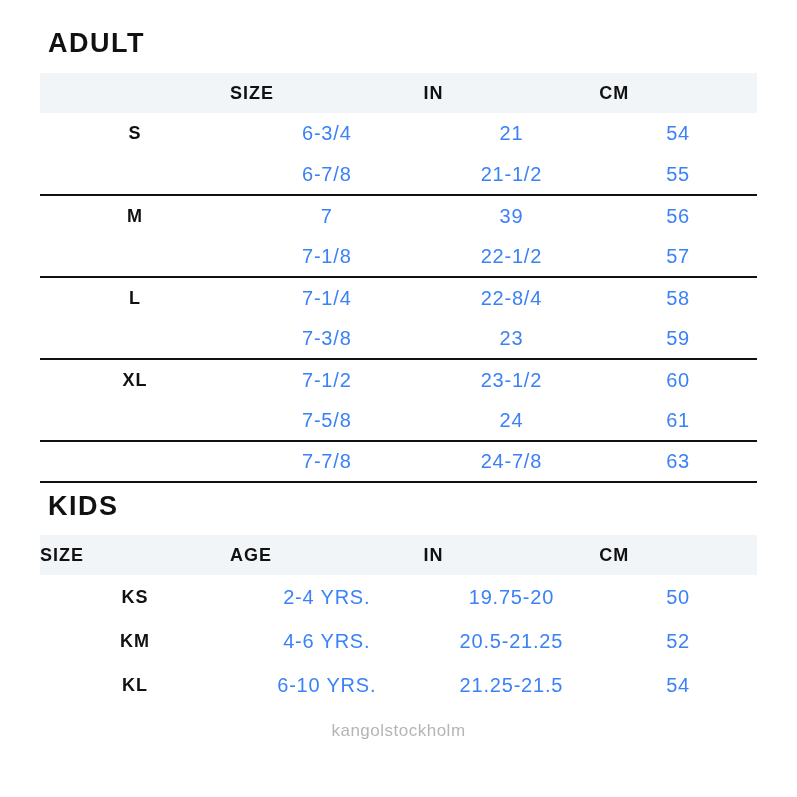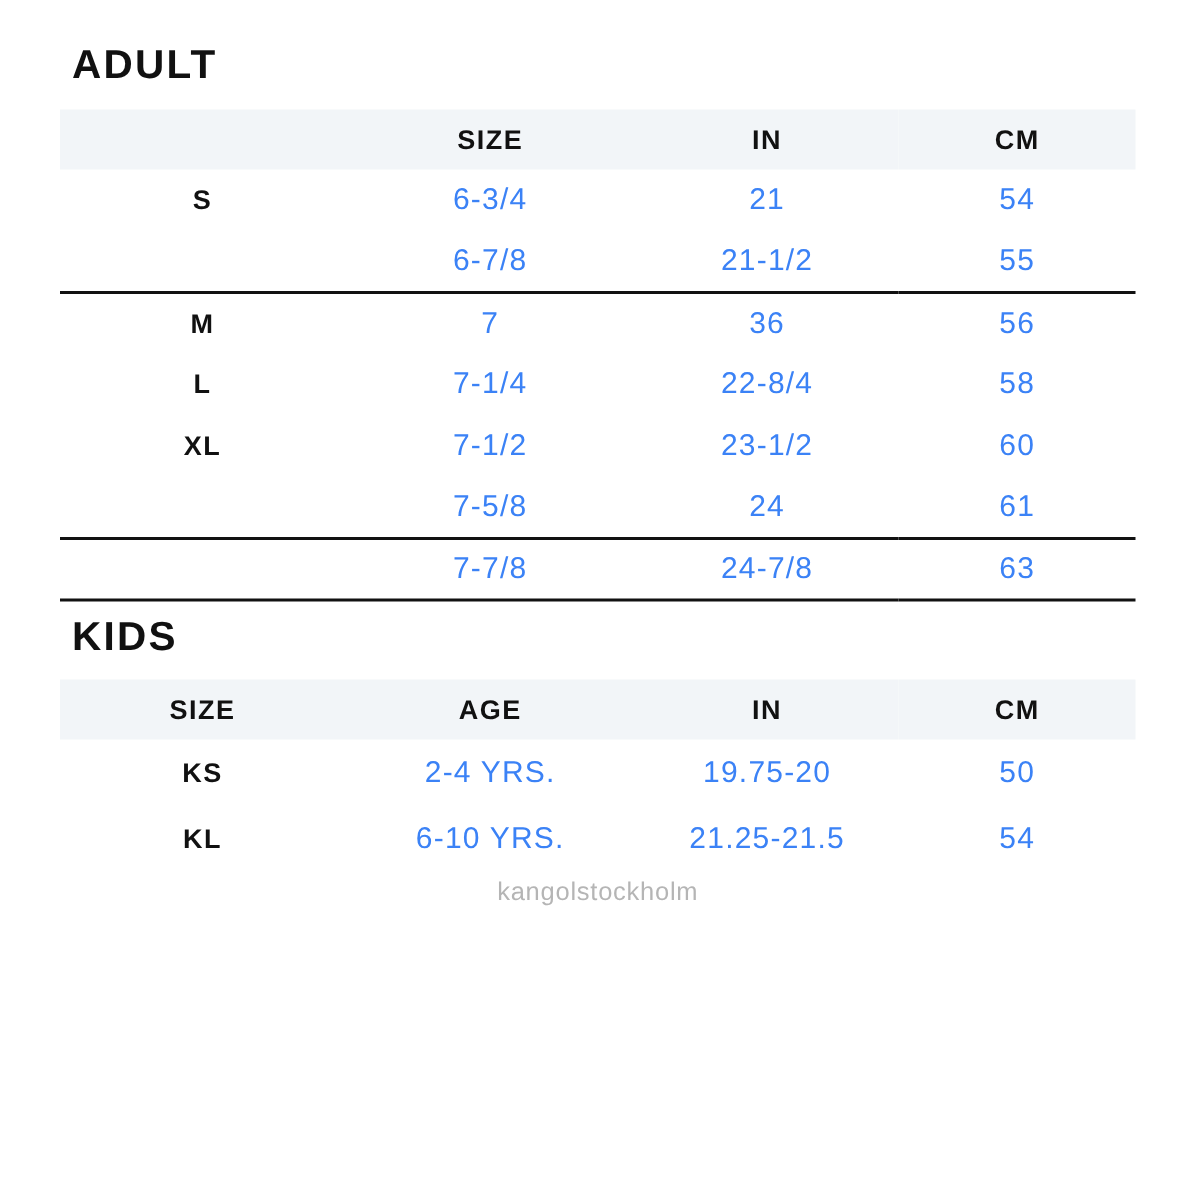--- a/index.html
+++ b/index.html
@@ -32,21 +32,21 @@
   col.c2 { width: 27.0%; }
   col.c3 { width: 24.5%; }
   col.c4 { width: 22.0%; }
   thead th {
     background: #f2f5f8;
     height: 40px;
     font-size: 18px;
     font-weight: 700;
     letter-spacing: 1px;
     color: #111111;
-    text-align: center;
+    text-align: left;
     vertical-align: middle;
   }
   tbody td {
     height: 41px;
     text-align: center;
     vertical-align: middle;
     font-size: 20px;
     font-weight: 300;
     letter-spacing: 0.8px;
     color: #3b82f6;
@@ -56,21 +56,21 @@
     font-weight: 700;
     font-size: 18px;
     letter-spacing: 1px;
     color: #111111;
   }
   tr.group-end td {
     border-bottom: 2px solid #111111;
   }
   .kids-heading { margin-top: 8px; }
   .watermark {
-    margin-top: 4px;
+    margin-top: 14px;
     text-align: center;
     font-size: 17px;
     letter-spacing: 0.5px;
     color: #b5b5b5;
   }
 </style>
 </head>
 <body>
 
 <div class="page">
@@ -101,28 +101,40 @@
       </tr>
       <tr class="group-end">
         <td class="row-label"></td>
         <td>6-7/8</td>
         <td>21-1/2</td>
         <td>55</td>
       </tr>
       <tr>
         <td class="row-label">M</td>
         <td>7</td>
-        <td>36</td>
+        <td>39</td>
         <td>56</td>
+      </tr>
+      <tr class="group-end">
+        <td class="row-label"></td>
+        <td>7-1/8</td>
+        <td>22-1/2</td>
+        <td>57</td>
       </tr>
       <tr>
         <td class="row-label">L</td>
         <td>7-1/4</td>
         <td>22-8/4</td>
         <td>58</td>
+      </tr>
+      <tr class="group-end">
+        <td class="row-label"></td>
+        <td>7-3/8</td>
+        <td>23</td>
+        <td>59</td>
       </tr>
       <tr>
         <td class="row-label">XL</td>
         <td>7-1/2</td>
         <td>23-1/2</td>
         <td>60</td>
       </tr>
       <tr class="group-end">
         <td class="row-label"></td>
         <td>7-5/8</td>
@@ -156,20 +168,26 @@
       </tr>
     </thead>
     <tbody>
       <tr>
         <td class="row-label">KS</td>
         <td>2-4 YRS.</td>
         <td>19.75-20</td>
         <td>50</td>
       </tr>
       <tr>
+        <td class="row-label">KM</td>
+        <td>4-6 YRS.</td>
+        <td>20.5-21.25</td>
+        <td>52</td>
+      </tr>
+      <tr>
         <td class="row-label">KL</td>
         <td>6-10 YRS.</td>
         <td>21.25-21.5</td>
         <td>54</td>
       </tr>
     </tbody>
   </table>
 
   <div class="watermark">kangolstockholm</div>
 

